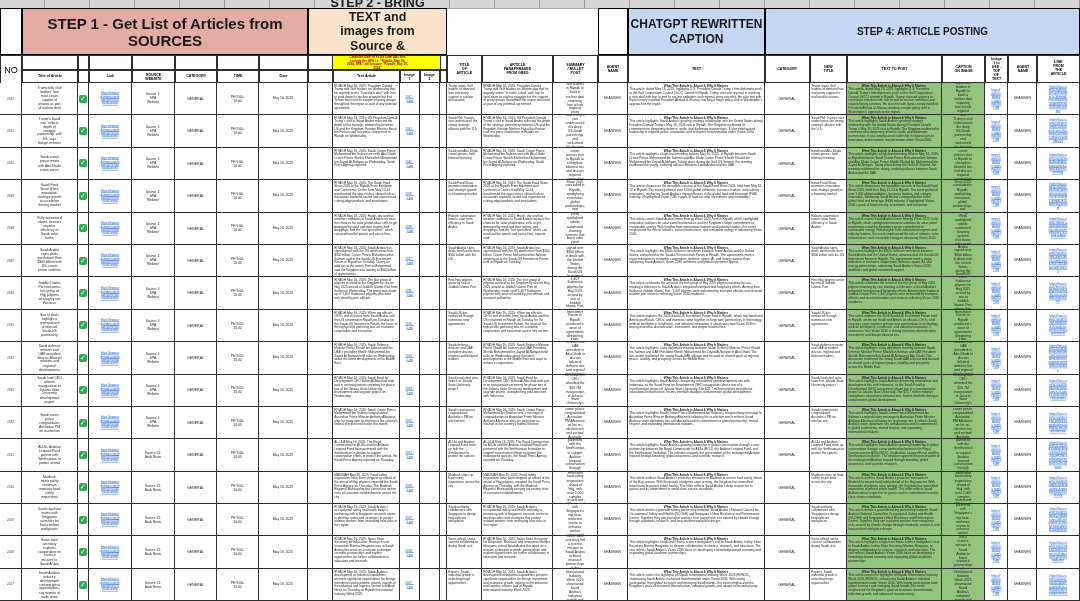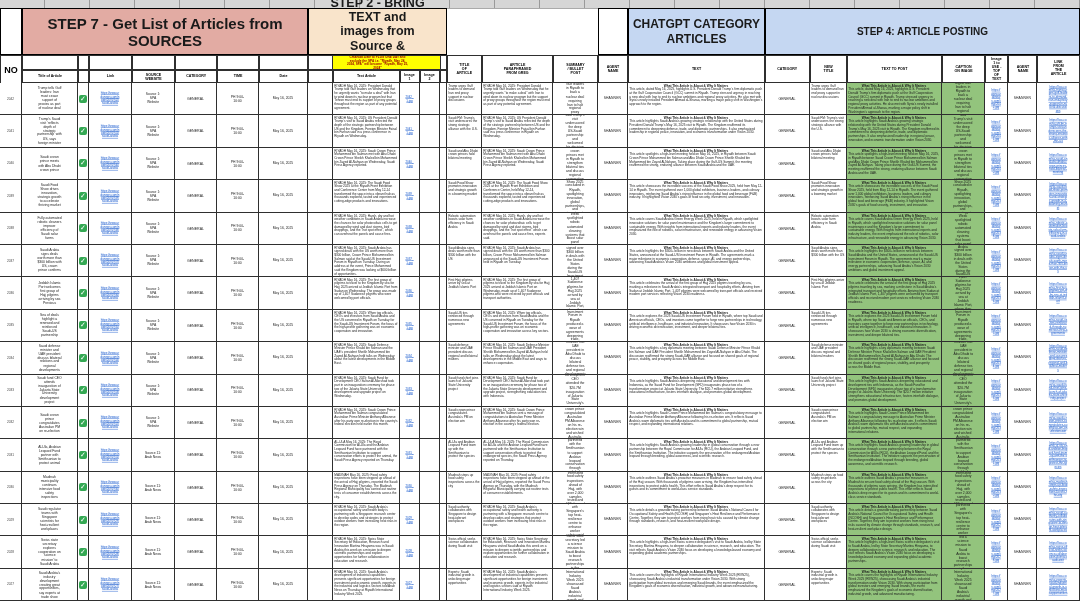--- a/index.html
+++ b/index.html
@@ -35,34 +35,34 @@
   .agent{font-size:7.5px;letter-spacing:0.3px;}
 </style>
 </head>
 <body>
 
 <div id="sheet">
   <div id="colstrip"></div>
 
   <div class="banner" style="left:0;width:22px;background:#fff;"></div>
   <div class="banner" style="left:22px;width:286px;background:#e2aba3;font-size:15px;">
-    <span>STEP 7 - Get List of Articles from SOURCES</span>
+    <span>STEP 1 - Get List of Articles from SOURCES</span>
   </div>
   <div class="banner" style="left:308px;width:139px;background:#f9e4cb;font-size:12.5px;line-height:1.15;padding:0 18px;">
     <span>STEP 2 - BRING TEXT and images from Source &amp; change date</span>
   </div>
   <div class="banner" style="left:598px;width:30px;background:#fff;"></div>
   <div class="banner" style="left:628px;width:137px;background:#c5d7f2;font-size:12px;line-height:1.2;">
-    <span>CHATGPT CATEGORY ARTICLES</span>
+    <span>CHATGPT REWRITTEN CAPTION</span>
   </div>
   <div class="banner" style="left:765px;width:315px;background:#c5d7f2;font-size:10px;">
     <span>STEP 4: ARTICLE POSTING</span>
   </div>
 
-  <div class="hcell" style="left:0;top:55px;width:22px;height:29px;font-weight:bold;font-size:9px;">
+  <div class="hcell" style="left:0;top:55px;width:22px;height:29px;font-weight:normal;font-size:9px;">
     <span>NO</span>
   </div>
   <div class="hcell note" style="left:308px;top:55px;width:139px;height:15px;">
     <div class="hlabel">CHANGE Date to PLUS ONE DAY and exclude the SPA i.e. "Riyadh, May 24, 2024, SPA" will become "Riyadh, May 25, 2024"</div>
   </div>
   <div id="hdr">
       <div class="hcell" style="left: 22px; top: 55px; width: 56px; height: 15px;"></div>
       <div class="hcell" style="left: 22px; top: 70px; width: 56px; height: 13px;">
         <div class="hlabel">Title of Article</div>
       </div>

